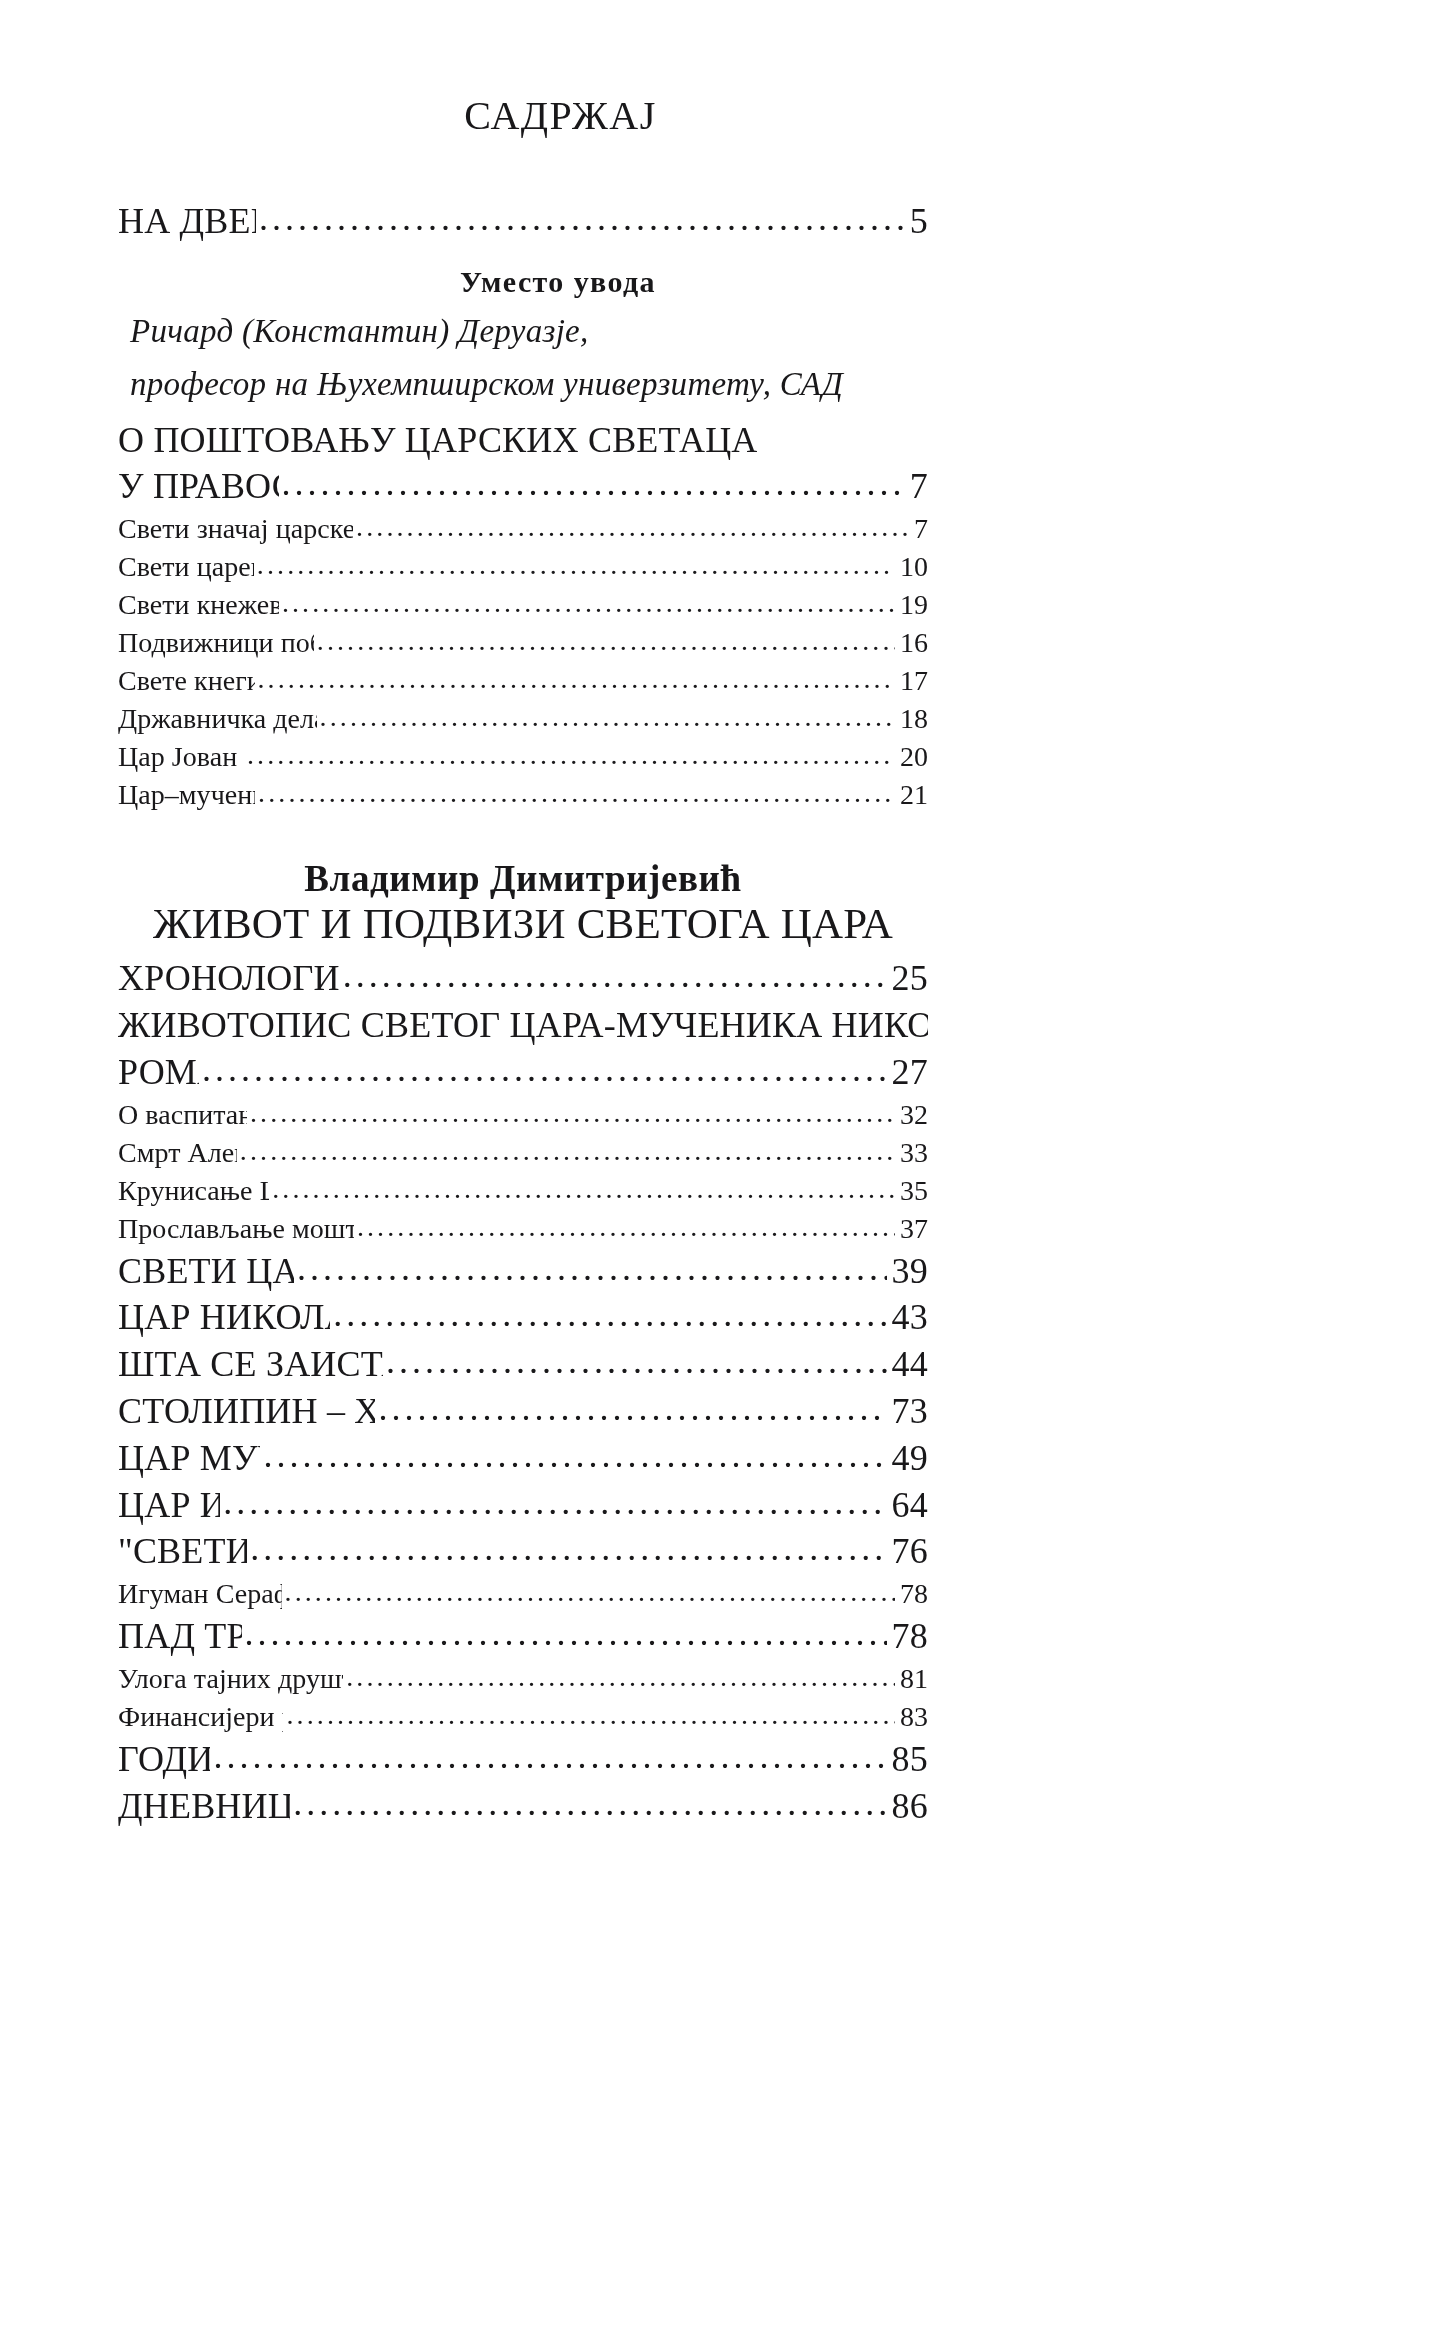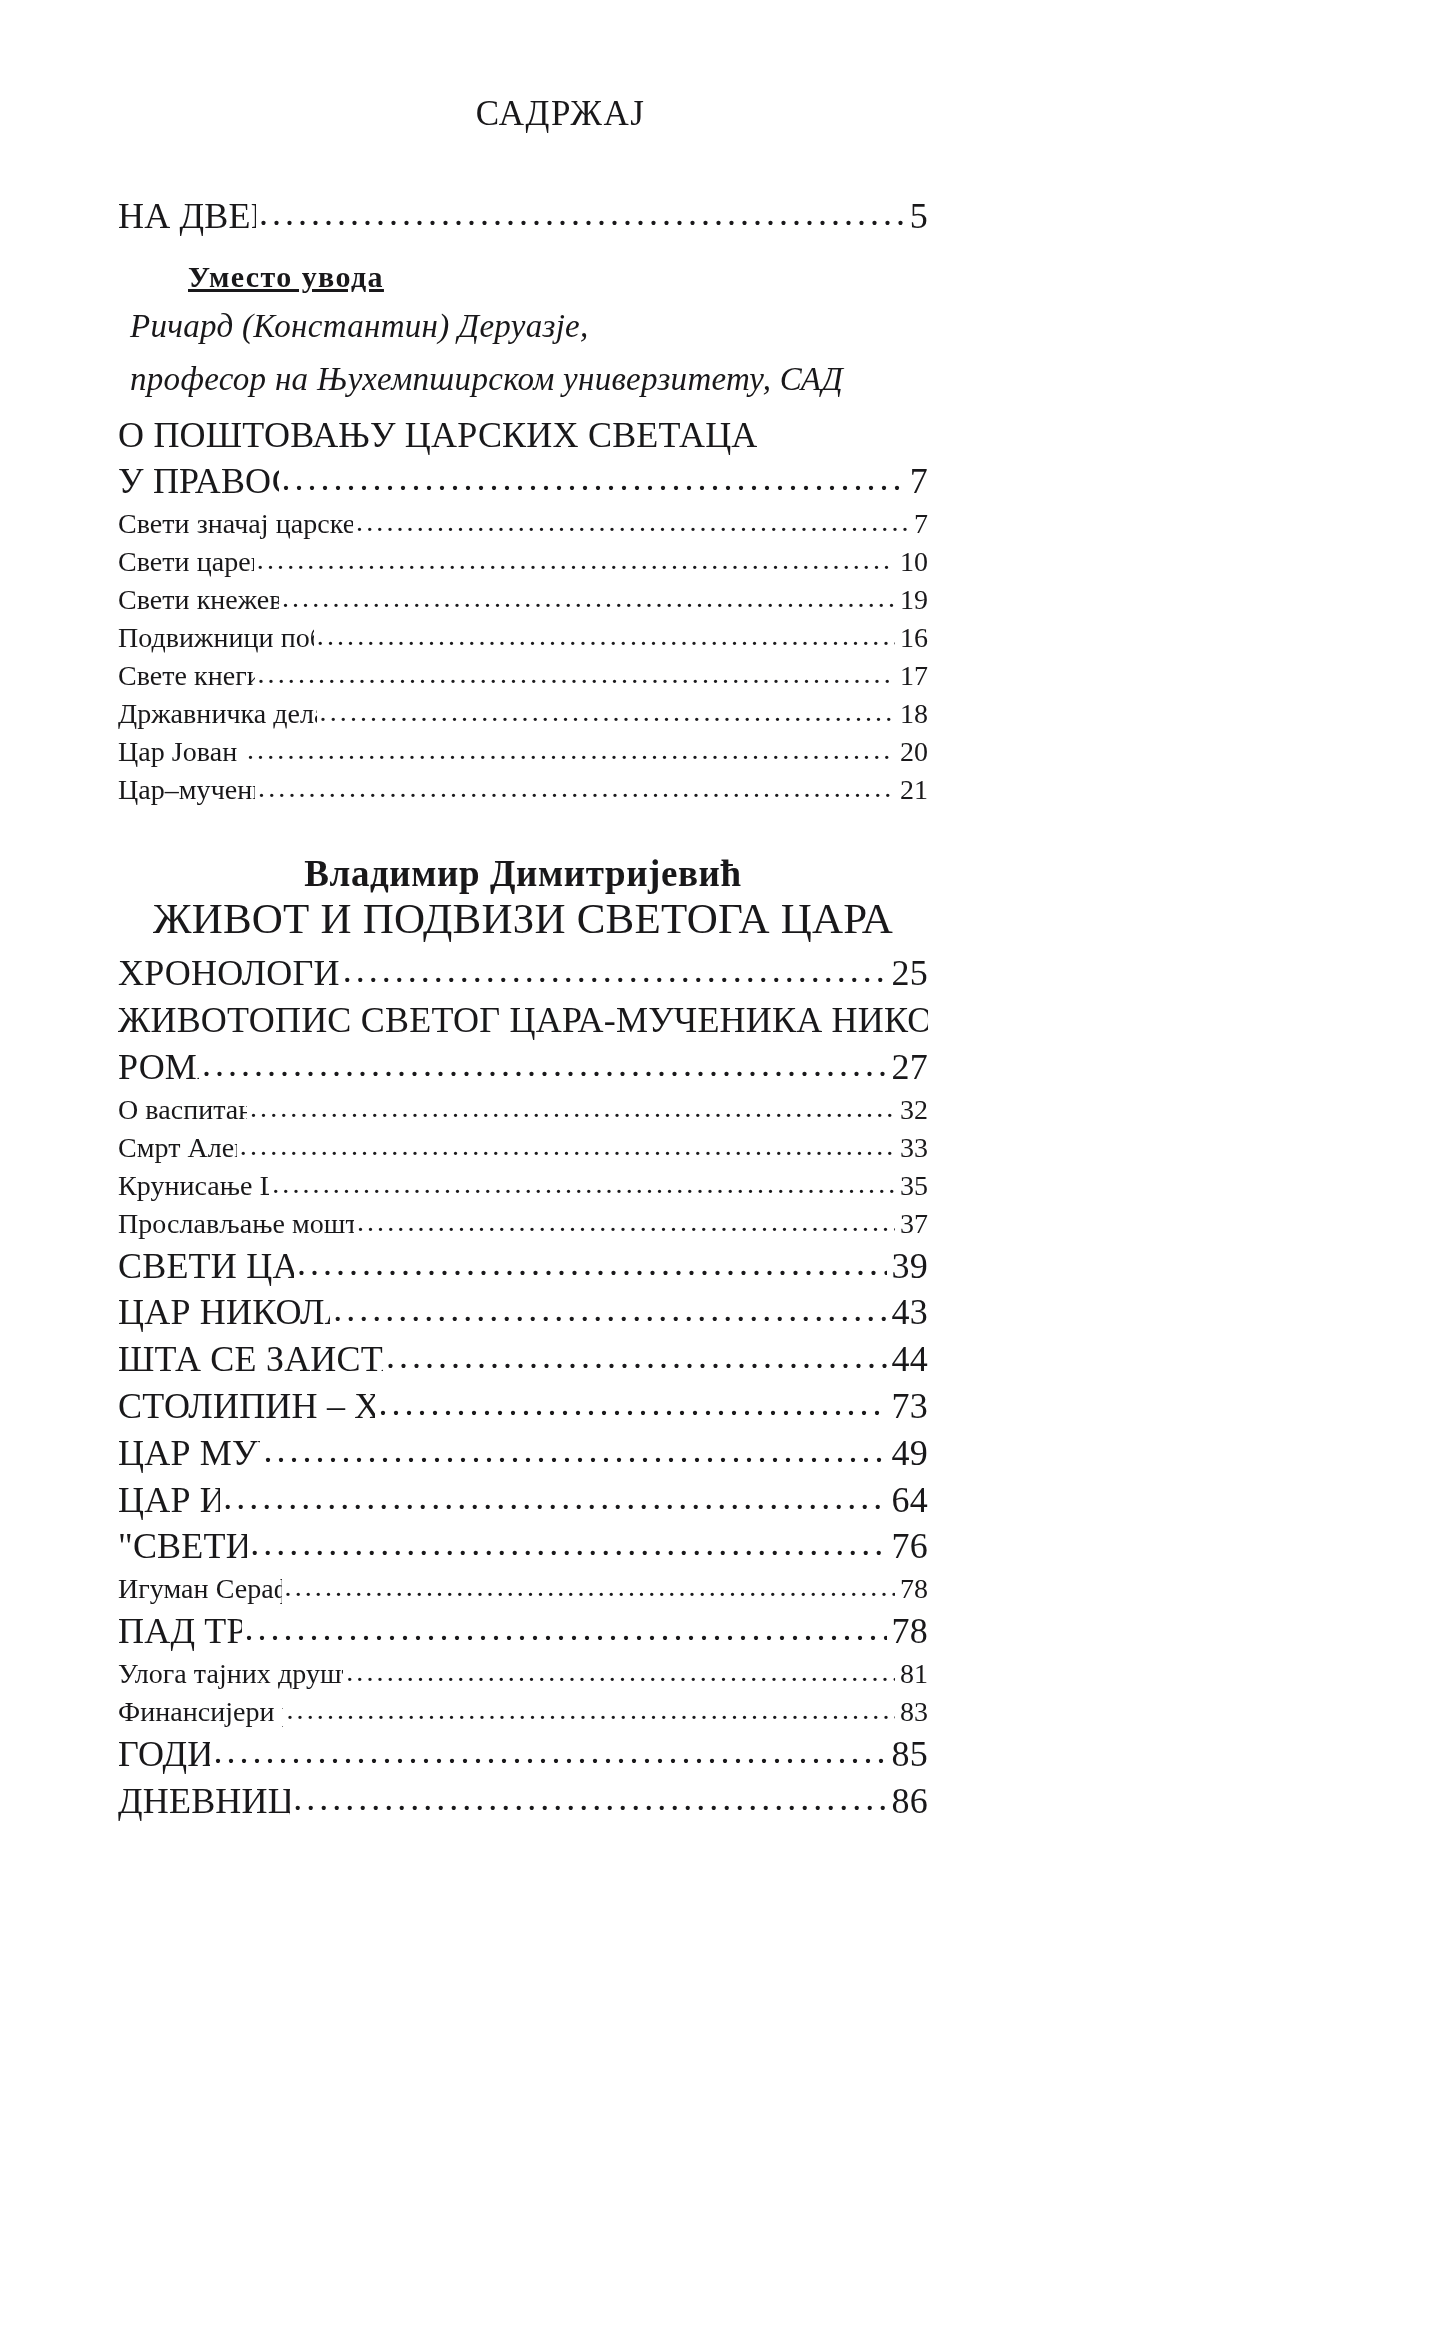--- a/index.html
+++ b/index.html
@@ -29,21 +29,21 @@
   #content {
     position: absolute;
     left: 118px;
     top: 96px;
     width: 810px;
   }
 
   
   .doc-title {
     text-align: center;
-    font-size: 35px;
+    font-size: 40px;
     line-height: 1.0;
     letter-spacing: 1.5px;
     margin: 0 0 62px 0;
     font-weight: normal;
     padding-left: 75px;
   }
 
   
   .toc-row {
     display: flex;
@@ -90,27 +90,26 @@
     padding-left: 0px;
     letter-spacing: 0.05px;
   }
   .lvl2 .toc-leader { letter-spacing: 3.1px; bottom: 2px; }
 
   
   .subgroup { padding-left: 0px; }
 
   
   .kicker {
-    text-align: left;
+    text-align: center;
     font-weight: bold;
     font-size: 30px;
     letter-spacing: 1.4px;
     margin: 20px 0 6px 0;
     padding-left: 70px;
-    text-decoration: underline;
   }
   .byline-italic {
     font-style: italic;
     font-size: 33px;
     line-height: 1.24;
     letter-spacing: 0.3px;
     margin: 12px;
   }
 
   .chapter-block {

